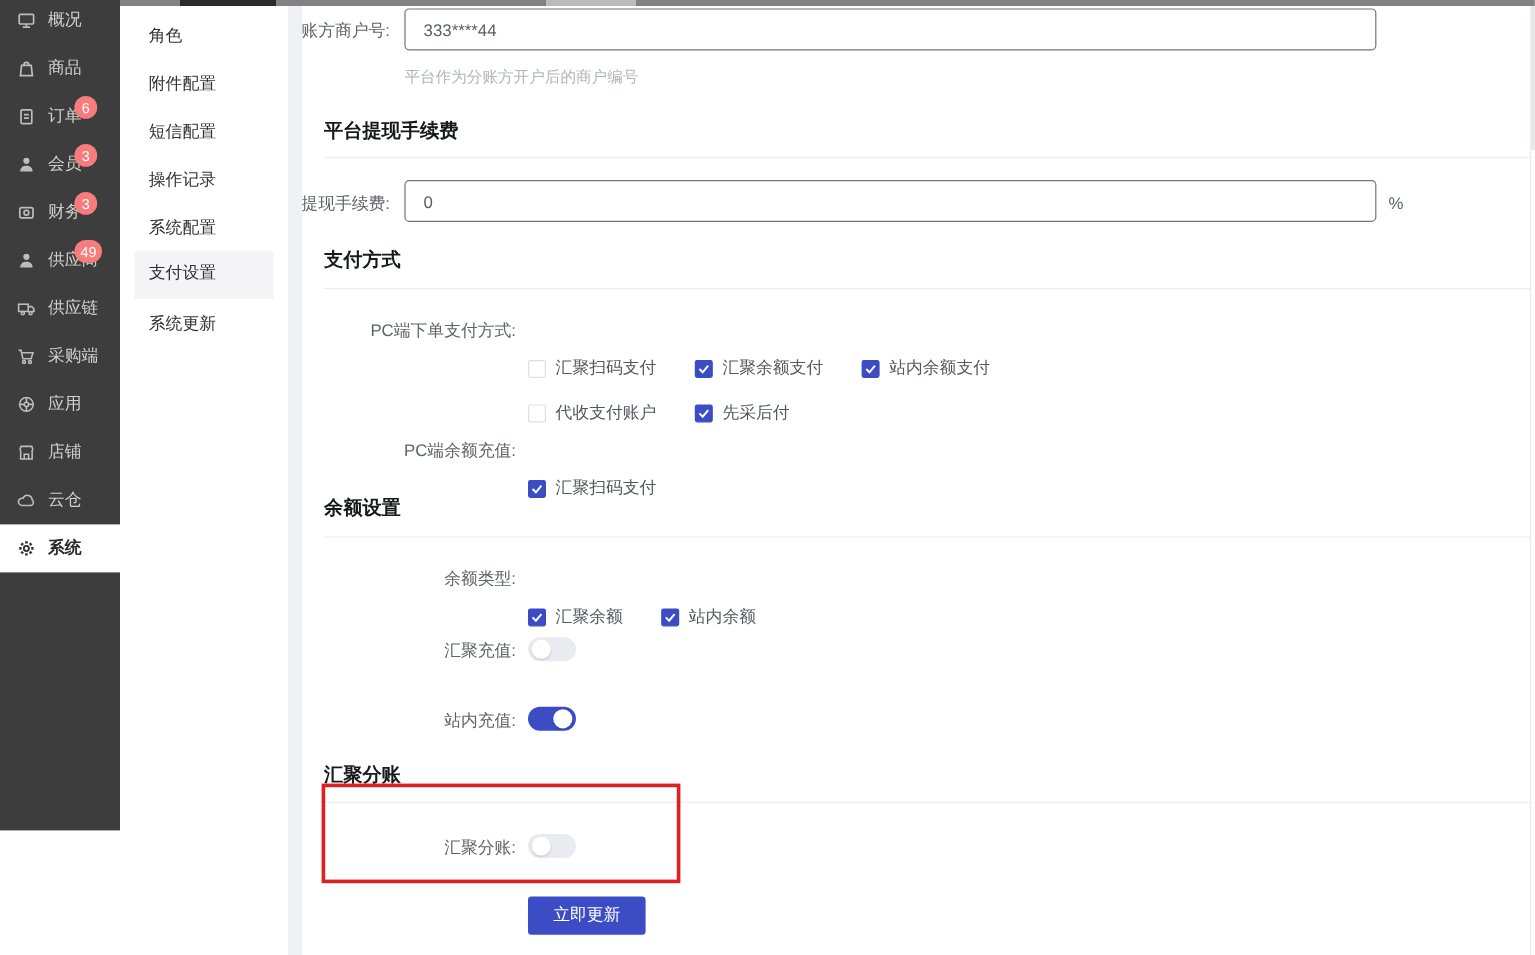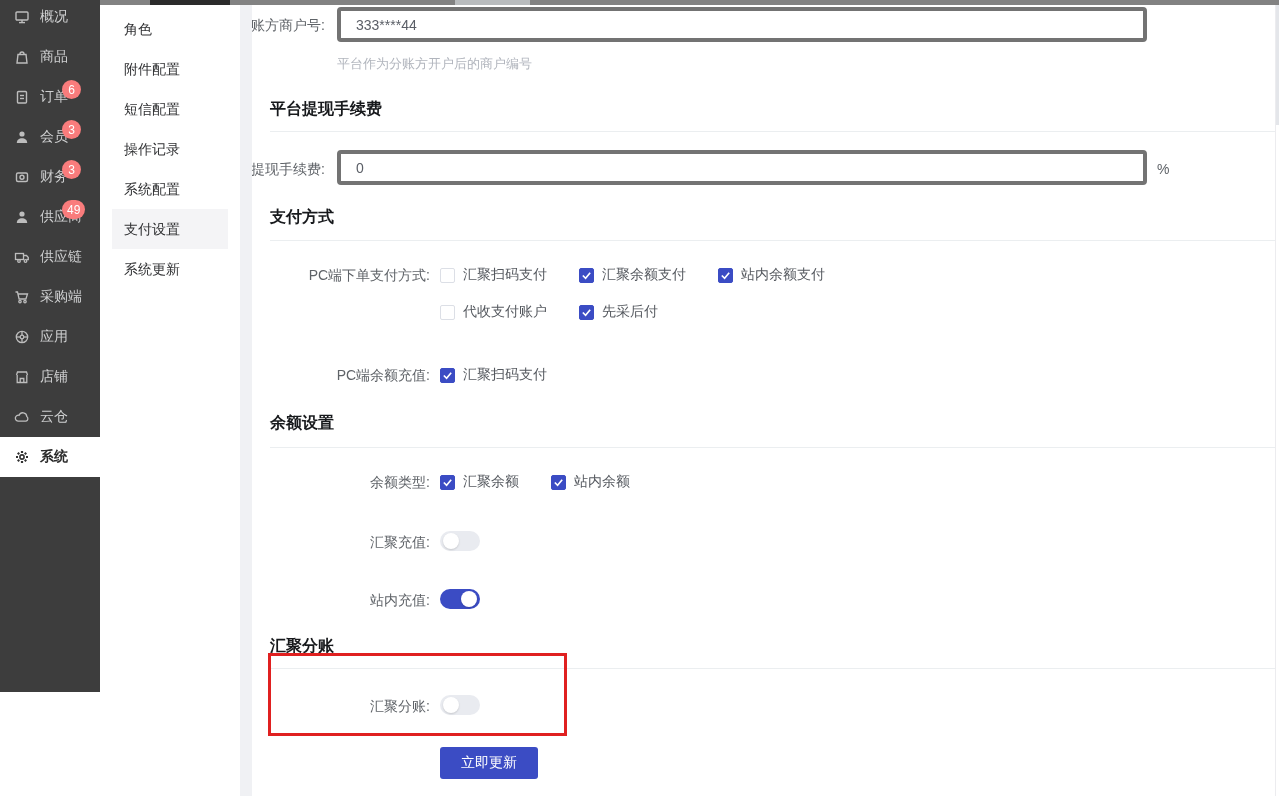--- a/index.html
+++ b/index.html
@@ -22,40 +22,40 @@
   .nav-item.selected .ic { color:#333; }
   .badge { position:absolute; left:62px; top:3px; background:#f97c7c; color:#fff;
            font-size:12px; height:19px; min-width:19px; border-radius:10px; padding:0 5px;
            display:flex; align-items:center; justify-content:center; font-weight:normal; }
 
   
   .submenu { position:absolute; left:100px; top:5px; width:140px; height:791px; background:#fff; z-index:20; }
   .sub-list { padding-top:4px; }
   .sub-item { height:40px; line-height:40px; margin:0 12px 0 12px; padding-left:12px;
               font-size:14px; color:#303133; cursor:pointer; }
-  .sub-item.selected { background:#f4f4f6; }
+  .sub-item.selected { background:#f4f4f6;font-family:Liberation Serif, serif; }
 
   
   .gutter { position:absolute; left:240px; top:5px; width:12px; height:791px; background:#f0f1f4; z-index:10; }
   .right-track { position:absolute; left:1275px; top:5px; width:4px; height:791px; background:#fff; border-left:1px solid #ececef; z-index:10; }
   .right-thumb { position:absolute; left:1276px; top:5px; width:3px; height:120px; background:#e4e6ea; z-index:11; }
 
   
   .lab { position:absolute; text-align:right; font-size:14px; color:#5f6368; }
   .lab-narrow { left:150px; width:175px; }
   .lab-wide   { left:230px; width:200px; }
-  .tinput { position:absolute; left:337px; width:810px; height:35px; border:4px solid #737373;
+  .tinput { position:absolute; left:337px; width:810px; height:35px; border:1px solid #737373;
             border-radius:4px; background:#fff; font-size:14px; color:#5a5e66; padding:0 15px;
             font-family:"Liberation Sans","DejaVu Sans",sans-serif; outline:none; }
   .help { position:absolute; left:337px; font-size:13px; color:#b1b5bd; }
   .sect { position:absolute; left:270px; font-size:16px; font-weight:bold; color:#17191c; }
   .divider { position:absolute; left:270px; width:1009px; height:1px; background:#ebeef0; }
   .suffix { position:absolute; font-size:14px; color:#5f6368; }
 
-  .cb-row { position:absolute; left:440px; display:flex; gap:32px; align-items:flex-end; }
+  .cb-row { position:absolute; left:440px; display:flex; gap:32px; align-items:flex-end;margin-top:32px; }
   .cb { display:flex; align-items:center; gap:8px; cursor:pointer; }
   .cb .box { width:15px; height:15px; border-radius:2px; border:1px solid #dcdfe6; background:#fff;
              display:flex; align-items:center; justify-content:center; }
   .cb.checked .box { background:#3b4cc4; border-color:#3b4cc4; }
   .cb .cb-label { font-size:14px; color:#55595f; }
 
   .toggle { position:absolute; left:440px; width:40px; height:20px; border-radius:10px;
             background:#e9ebf0; cursor:pointer; }
   .toggle .knob { position:absolute; top:2px; left:3px; width:16px; height:16px; border-radius:50%;
                   background:#fff; box-shadow:0 1px 2px rgba(0,0,0,.15); }

